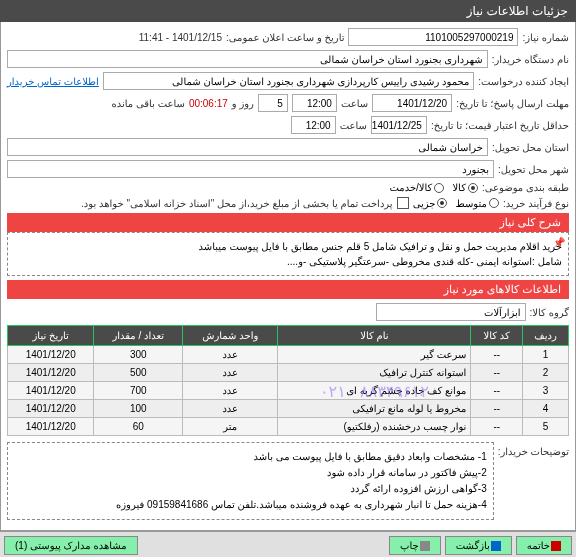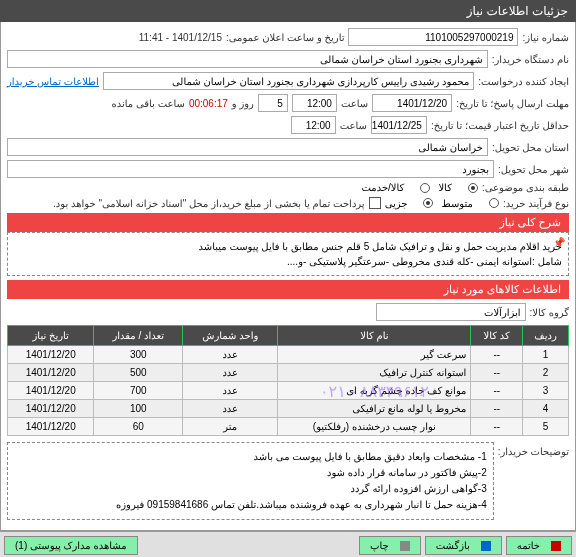--- a/index.html
+++ b/index.html
@@ -6,37 +6,37 @@
 body { font-family: Tahoma, Arial, sans-serif; font-size: 11px; background: #fff; direction: rtl; width: 576px; }
 .header-bar { background: #4a4a4a; color: #fff; padding: 4px 8px; font-size: 12px; }
 .content { border: 1px solid #999; border-top: none; padding: 6px; }
 .form-row { display: flex; align-items: center; margin-bottom: 4px; gap: 4px; }
 .label { font-size: 10px; color: #333; white-space: nowrap; }
 .field { background: #fff; border: 1px solid #aaa; padding: 2px 4px; font-size: 10px; min-height: 18px; display: inline-flex; align-items: center; }
 .field-wide { flex: 1; }
 .link-blue { color: #0066cc; text-decoration: underline; font-size: 10px; cursor: pointer; }
 .countdown { color: #cc0000; font-size: 10px; }
 .radio-group { display: flex; gap: 8px; align-items: center; }
-.radio-item { display: flex; align-items: center; gap: 16px; font-size: 10px; }
+.radio-item { display: flex; align-items: center; gap: 2px; font-size: 10px; }
 .radio-dot { width: 10px; height: 10px; border: 1px solid #555; border-radius: 50%; display: inline-block; position: relative; }
 .radio-dot.checked::after { content: ''; position: absolute; width: 4px; height: 4px; background: #333; border-radius: 50%; top: 2px; left: 2px; }
 .checkbox { width: 12px; height: 12px; border: 1px solid #555; display: inline-block; }
 .section-header { background: #ef4444; color: #fff; padding: 3px 8px; font-size: 11px; margin-top: 4px; }
 .desc-box { border: 1px dashed #888; padding: 6px; font-size: 10px; line-height: 1.5; margin-bottom: 4px; position: relative; }
 .desc-box .pin { position: absolute; top: 2px; right: 2px; font-size: 10px; color: #444; }
 table.data-table { width: 100%; border-collapse: collapse; font-size: 10px; }
 table.data-table th { background: #4a4a4a; color: #fff; padding: 4px; border: 1px solid #22c55e; font-weight: normal; }
 table.data-table td { border: 1px solid #bbb; padding: 3px 4px; background: #f5f5f5; text-align: center; }
 table.data-table tbody tr:nth-child(even) td { background: #eee; }
 .watermark-cell { position: relative; }
 .watermark { position: absolute; top: 50%; left: 50%; transform: translate(-50%, -50%); font-size: 16px; color: #8b5cf6; opacity: 0.5; pointer-events: none; white-space: nowrap; }
 .notes-box { border: 1px dashed #888; padding: 6px; font-size: 10px; line-height: 1.6; margin-top: 4px; }
 .footer-bar { background: #e0e0e0; border-top: 1px solid #999; padding: 4px; display: flex; gap: 4px; align-items: center; }
 .btn { background: #86efac; border: 1px solid #888; padding: 3px 10px; font-size: 10px; cursor: pointer; font-family: inherit; }
-.btn-icon { display: inline-flex; align-items: center; gap: 11px; }
+.btn-icon { display: inline-flex; align-items: center; gap: 1px; }
 .icon-sq { width: 10px; height: 10px; display: inline-block; }
 .two-col { display: flex; gap: 10px; }
 .col { flex: 1; }
 </style>
 </head>
 <body>
 
 <div class="header-bar">
   <span>جزئیات اطلاعات نیاز</span>
 </div>
@@ -176,21 +176,21 @@
           <td>4</td>
           <td>--</td>
           <td style="text-align: right;">مخروط یا لوله مانع ترافیکی</td>
           <td>عدد</td>
           <td>100</td>
           <td>1401/12/20</td>
         </tr>
         <tr>
           <td>5</td>
           <td>--</td>
-          <td style="">نوار چسب درخشنده (رفلکتیو)</td>
+          <td style="text-align: right;">نوار چسب درخشنده (رفلکتیو)</td>
           <td>متر</td>
           <td>60</td>
           <td>1401/12/20</td>
         </tr>
       </tbody>
   </table>
 
   <div class="form-row" style="margin-top:6px;align-items:flex-start">
     <span class="label" style="padding-top:4px">توضیحات خریدار:</span>
     <div class="notes-box" style="flex:1;margin-top:0">

